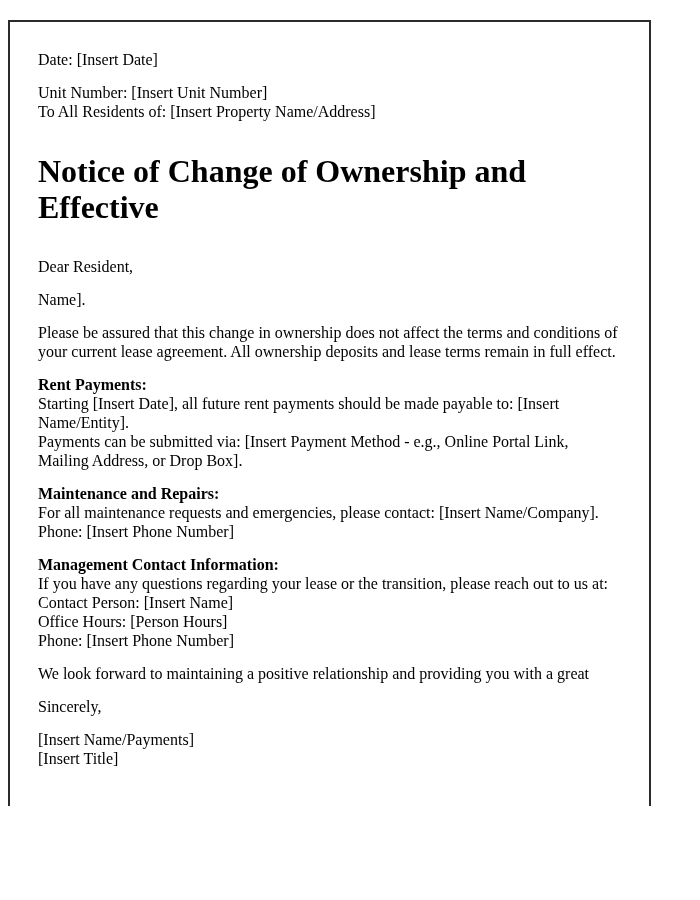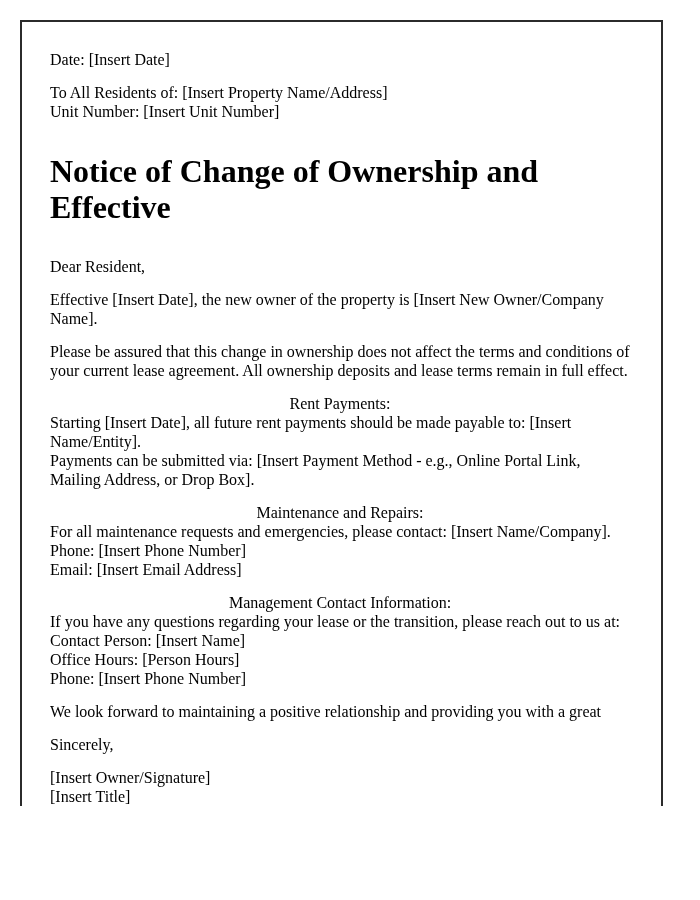--- a/index.html
+++ b/index.html
@@ -13,21 +13,21 @@
   .canvas {
     position: relative;
     width: 700px;
     height: 900px;
     background: #ffffff;
     font-family: "Liberation Serif", "DejaVu Serif", serif;
     color: #000000;
   }
   .letter-frame {
     position: absolute;
-    left: 20px;
+    left: 8px;
     top: 20px;
     width: 580px;
     height: 770px;
     padding: 14px 31px 0 28px;
     border: 2px solid #2b2b2b;
     border-bottom: none;
     overflow: hidden;
     background: #ffffff;
   }
   .para {
@@ -35,86 +35,84 @@
     font-size: 16px;
     line-height: 19px;
   }
   .line { display: block; }
   .letter-title {
     font-size: 32px;
     line-height: 36px;
     font-weight: bold;
     margin: 32px 0;
   }
-  .section-heading { font-weight: normal; text-align: center; }
+  .section-heading { font-weight: bold; }
 </style>
 </head>
 <body>
 
 <div class="canvas">
   <div class="letter-frame">
 
     <div class="para">
       <span class="line">Date: [Insert Date]</span>
     </div>
 
     <div class="para">
+      <span class="line">Unit Number: [Insert Unit Number]</span>
       <span class="line">To All Residents of: [Insert Property Name/Address]</span>
-      <span class="line">Unit Number: [Insert Unit Number]</span>
     </div>
 
     <h1 class="letter-title">
       <span class="line">Notice of Change of Ownership and</span>
       <span class="line">Effective</span>
     </h1>
 
     <div class="para">
       <span class="line">Dear Resident,</span>
     </div>
 
     <div class="para">
-      <span class="line">Effective [Insert Date], the new owner of the property is [Insert New Owner/Company</span>
       <span class="line">Name].</span>
     </div>
 
     <div class="para">
       <span class="line">Please be assured that this change in ownership does not affect the terms and conditions of</span>
       <span class="line">your current lease agreement. All ownership deposits and lease terms remain in full effect.</span>
     </div>
 
     <div class="para">
       <strong class="line section-heading">Rent Payments:</strong>
       <span class="line">Starting [Insert Date], all future rent payments should be made payable to: [Insert</span>
       <span class="line">Name/Entity].</span>
       <span class="line">Payments can be submitted via: [Insert Payment Method - e.g., Online Portal Link,</span>
       <span class="line">Mailing Address, or Drop Box].</span>
     </div>
 
     <div class="para">
       <strong class="line section-heading">Maintenance and Repairs:</strong>
       <span class="line">For all maintenance requests and emergencies, please contact: [Insert Name/Company].</span>
       <span class="line">Phone: [Insert Phone Number]</span>
-      <span class="line">Email: [Insert Email Address]</span>
     </div>
 
     <div class="para">
       <strong class="line section-heading">Management Contact Information:</strong>
       <span class="line">If you have any questions regarding your lease or the transition, please reach out to us at:</span>
       <span class="line">Contact Person: [Insert Name]</span>
       <span class="line">Office Hours: [Person Hours]</span>
       <span class="line">Phone: [Insert Phone Number]</span>
     </div>
 
     <div class="para">
       <span class="line">We look forward to maintaining a positive relationship and providing you with a great</span>
     </div>
 
     <div class="para">
       <span class="line">Sincerely,</span>
     </div>
 
     <div class="para">
-      <span class="line">[Insert Owner/Signature]</span>
+      <span class="line">[Insert Name/Payments]</span>
       <span class="line">[Insert Title]</span>
     </div>
 
   </div>
 </div>
 
 </body></html>

